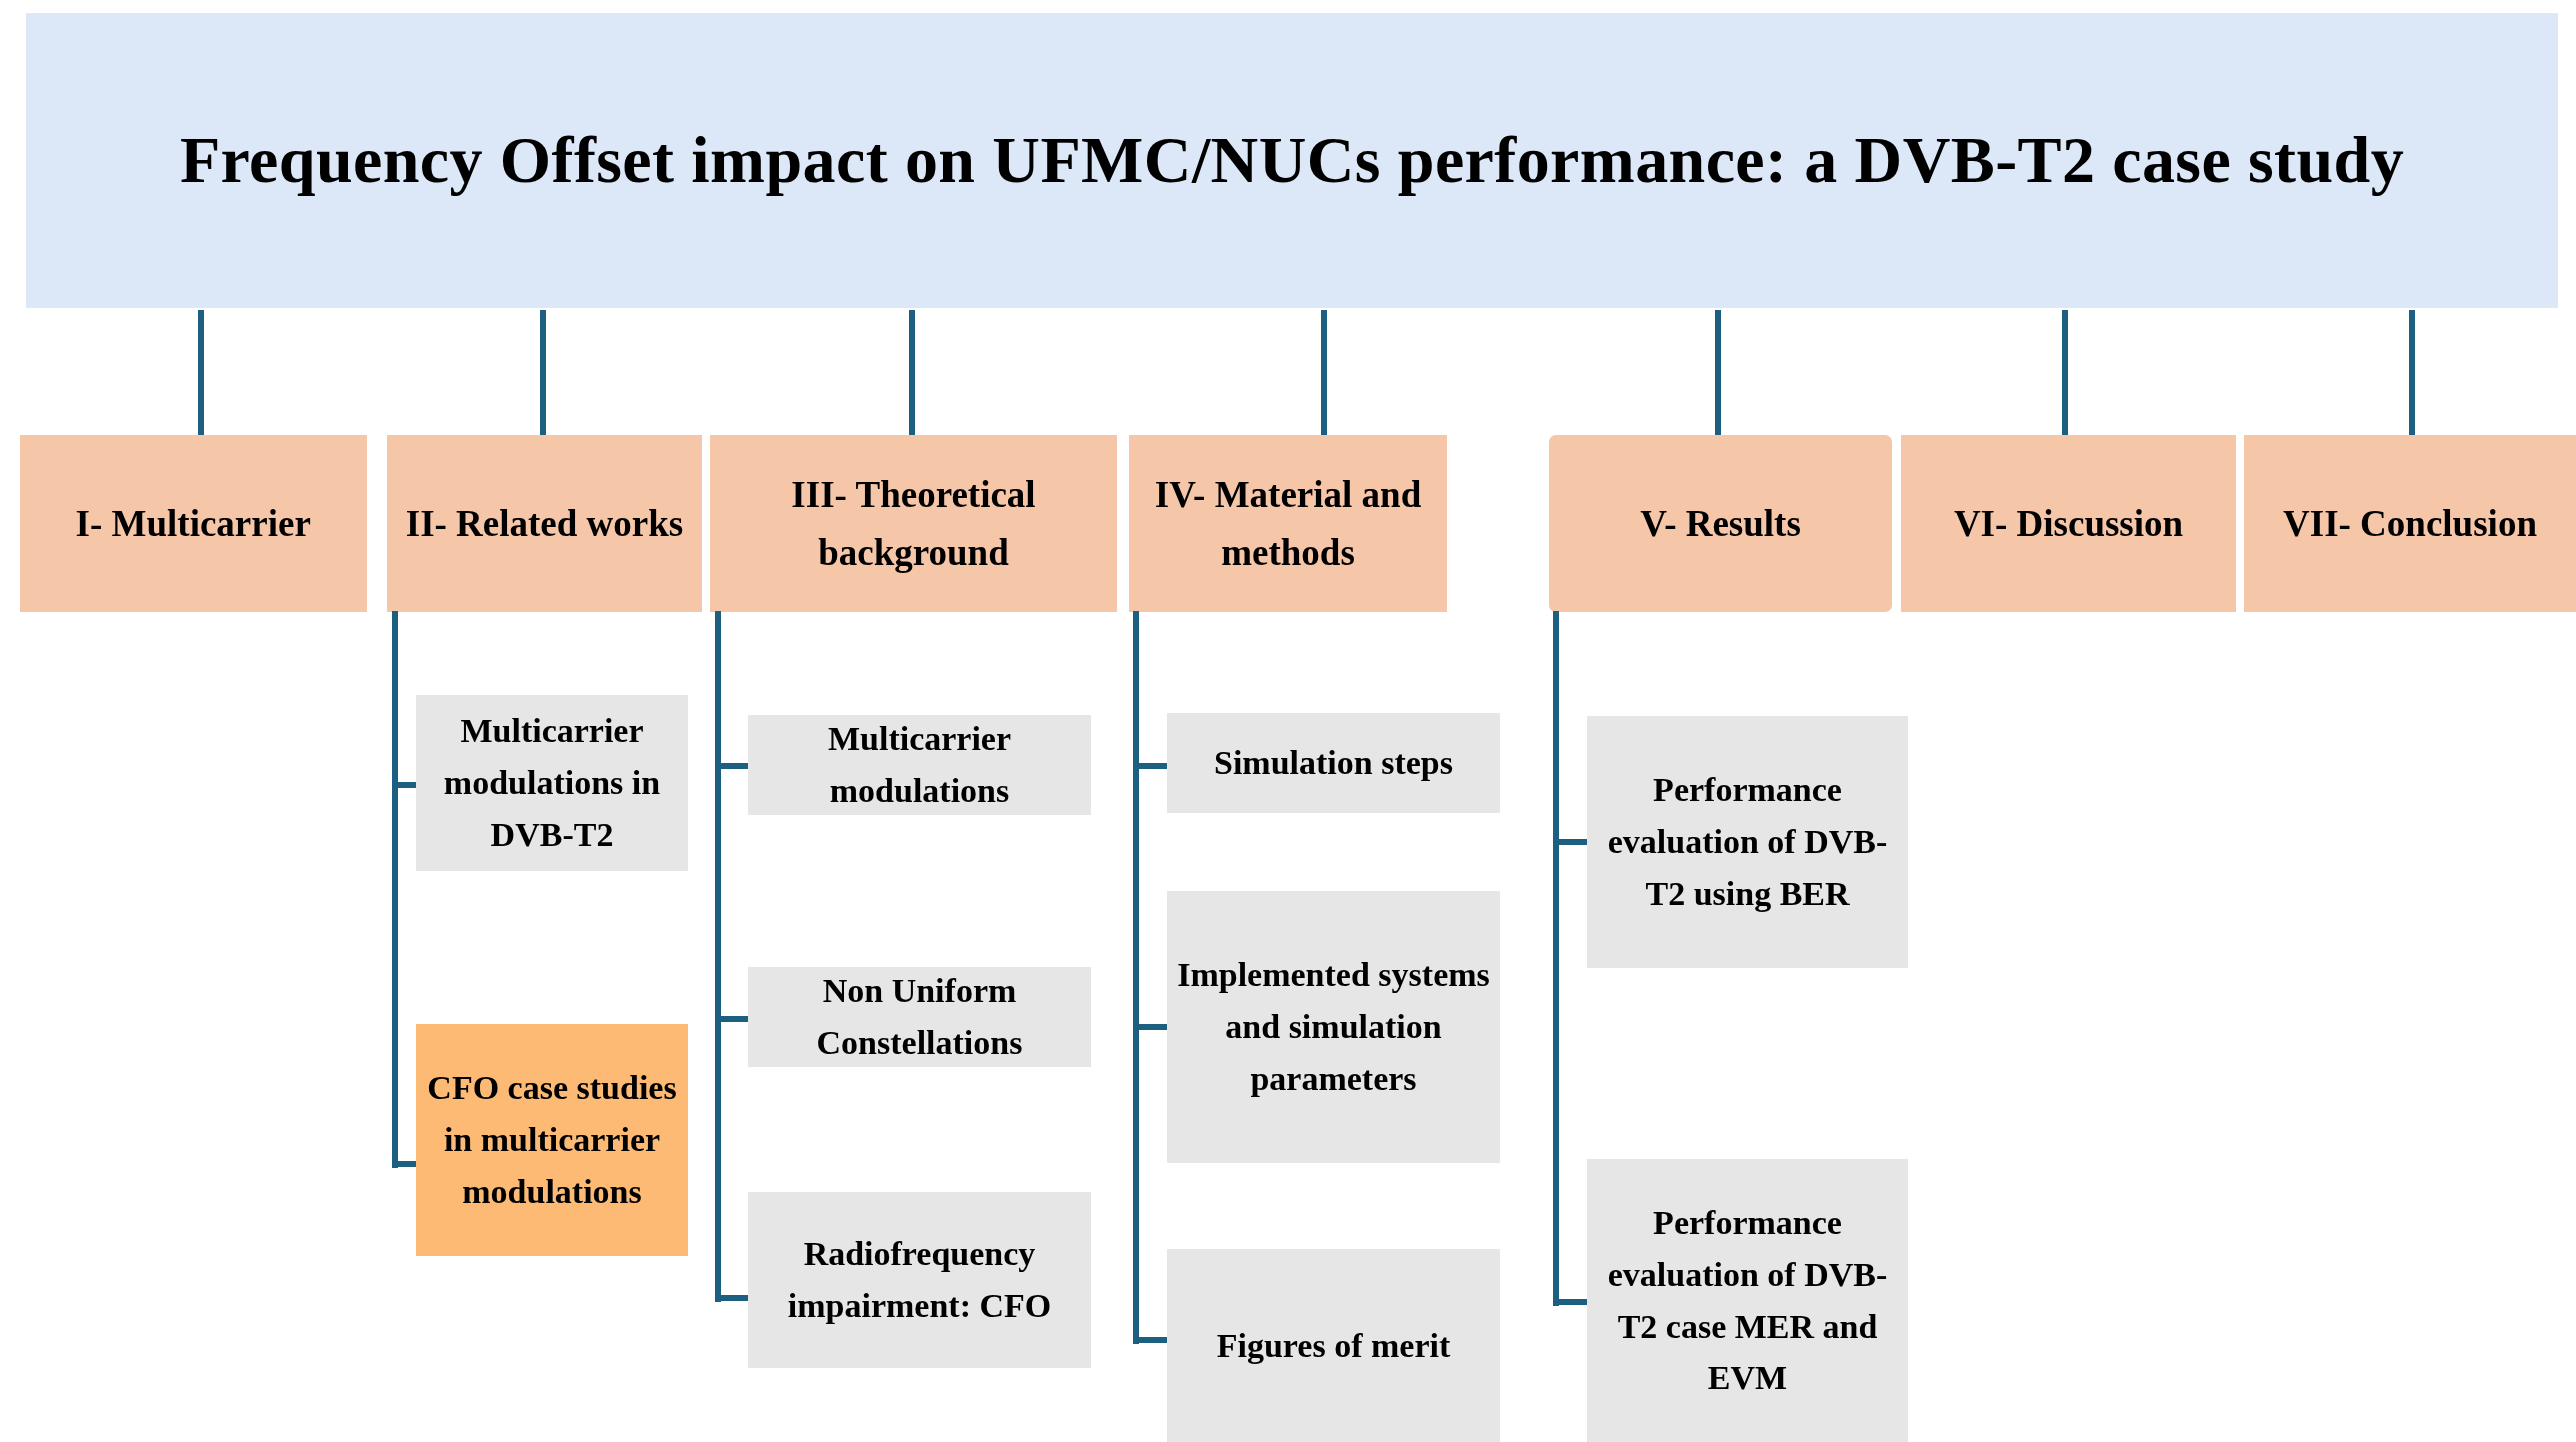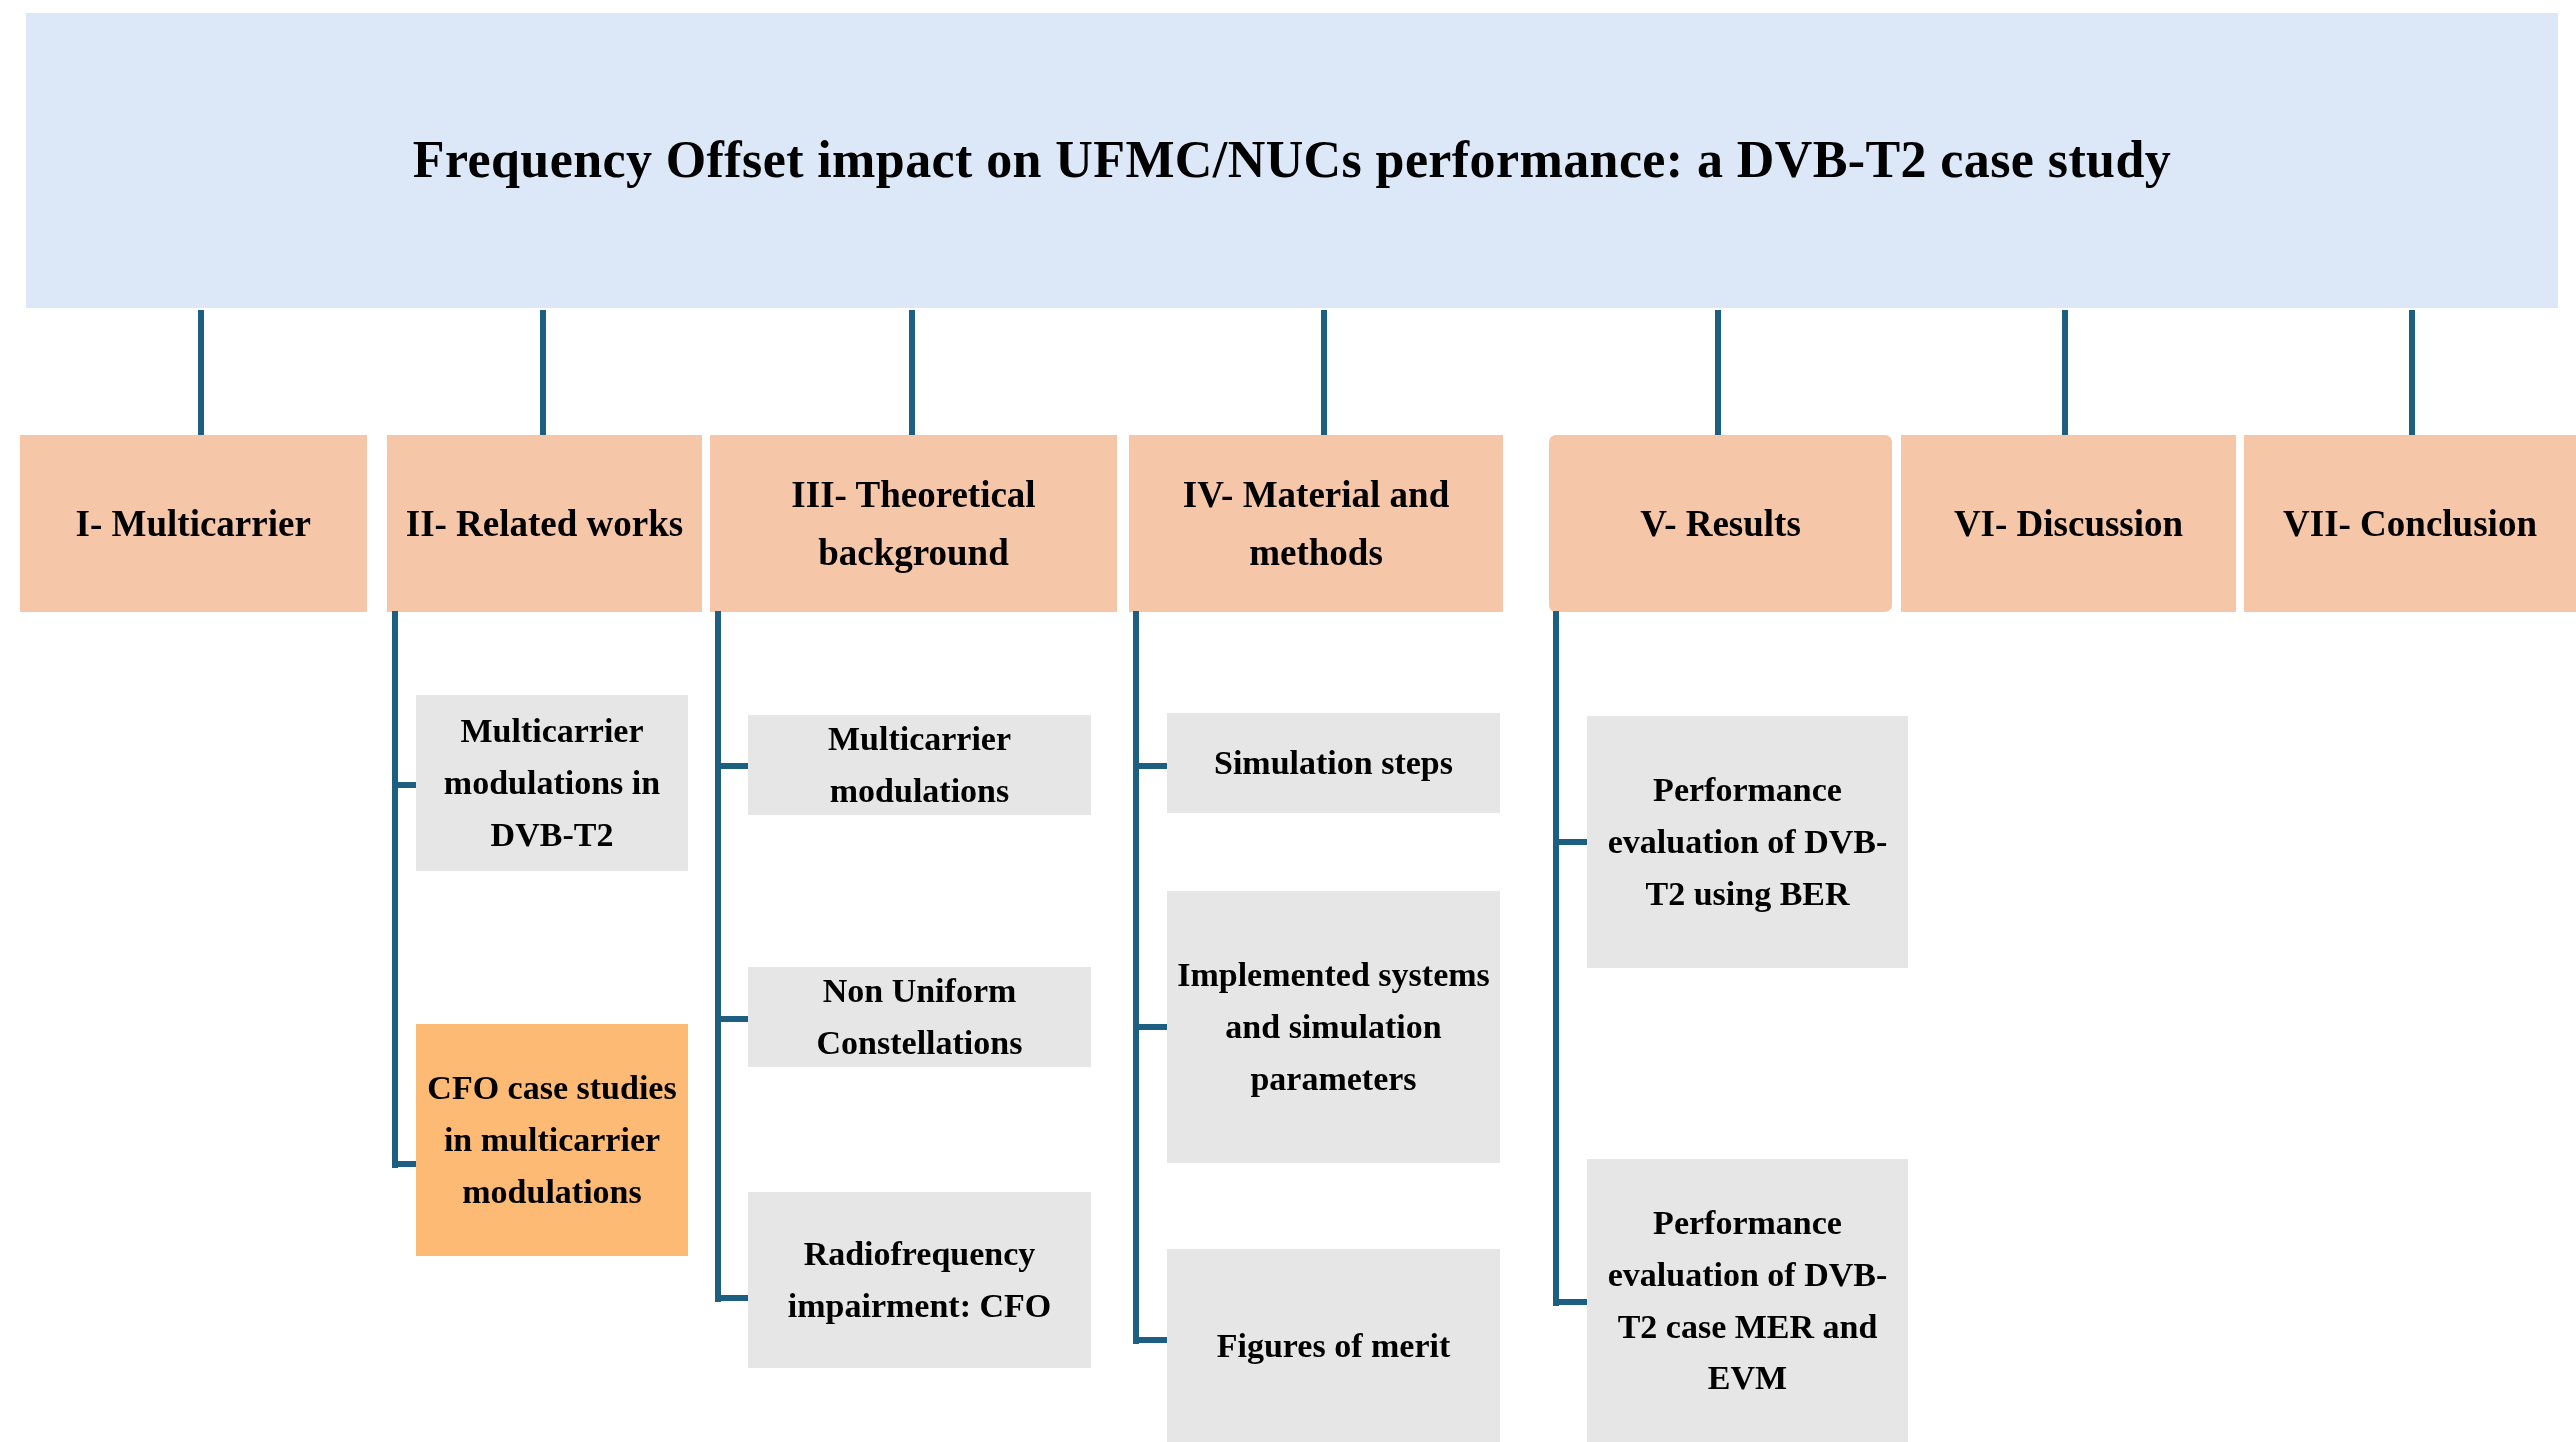--- a/index.html
+++ b/index.html
@@ -24,21 +24,21 @@
     display: flex;
     align-items: center;
     justify-content: center;
     text-align: center;
     color: #000000;
     line-height: 1.30;
   }
   .title-box {
     background: #dce8f7;
     font-weight: bold;
-    font-size: 52px;
+    font-size: 66px;
     letter-spacing: 0.4px;
     padding: 7px 49px;
     line-height: 1.28;
   }
   .section-box {
     background: #f5c6a8;
     font-weight: bold;
     font-size: 37px;
     padding: 4.2px 9.8px;
     line-height: 1.55;
@@ -79,21 +79,21 @@
   </div>
 
   <div class="box section-box" style="left: 387px; top: 435px; width: 315px; height: 177px; background: rgb(245, 198, 168);">
     <span>II- Related works</span>
   </div>
 
   <div class="box section-box" style="left: 710px; top: 435px; width: 407px; height: 177px; background: rgb(245, 198, 168);">
     <span>III- Theoretical background</span>
   </div>
 
-  <div class="box section-box" style="left: 1129px; top: 435px; width: 374px; height: 177px; background: rgb(245, 198, 168);">
+  <div class="box section-box" style="left: 1129px; top: 435px; width: 318px; height: 177px; background: rgb(245, 198, 168);">
     <span>IV- Material and methods</span>
   </div>
 
   <div class="box section-box" style="left: 1549px; top: 435px; width: 343px; height: 177px; background: rgb(245, 198, 168); border-radius: 7px;">
     <span>V- Results</span>
   </div>
 
   <div class="box section-box" style="left: 1901px; top: 435px; width: 335px; height: 177px; background: rgb(245, 198, 168);">
     <span>VI- Discussion</span>
   </div>

